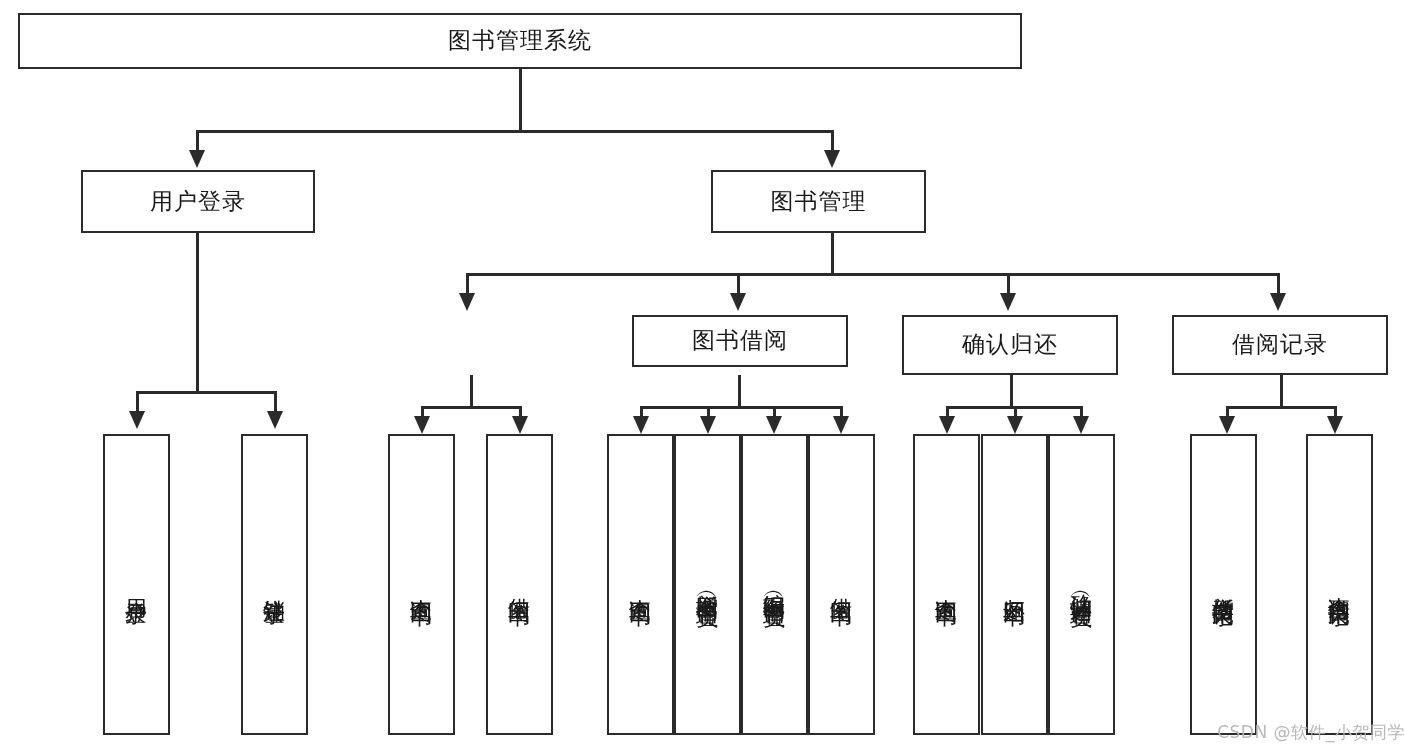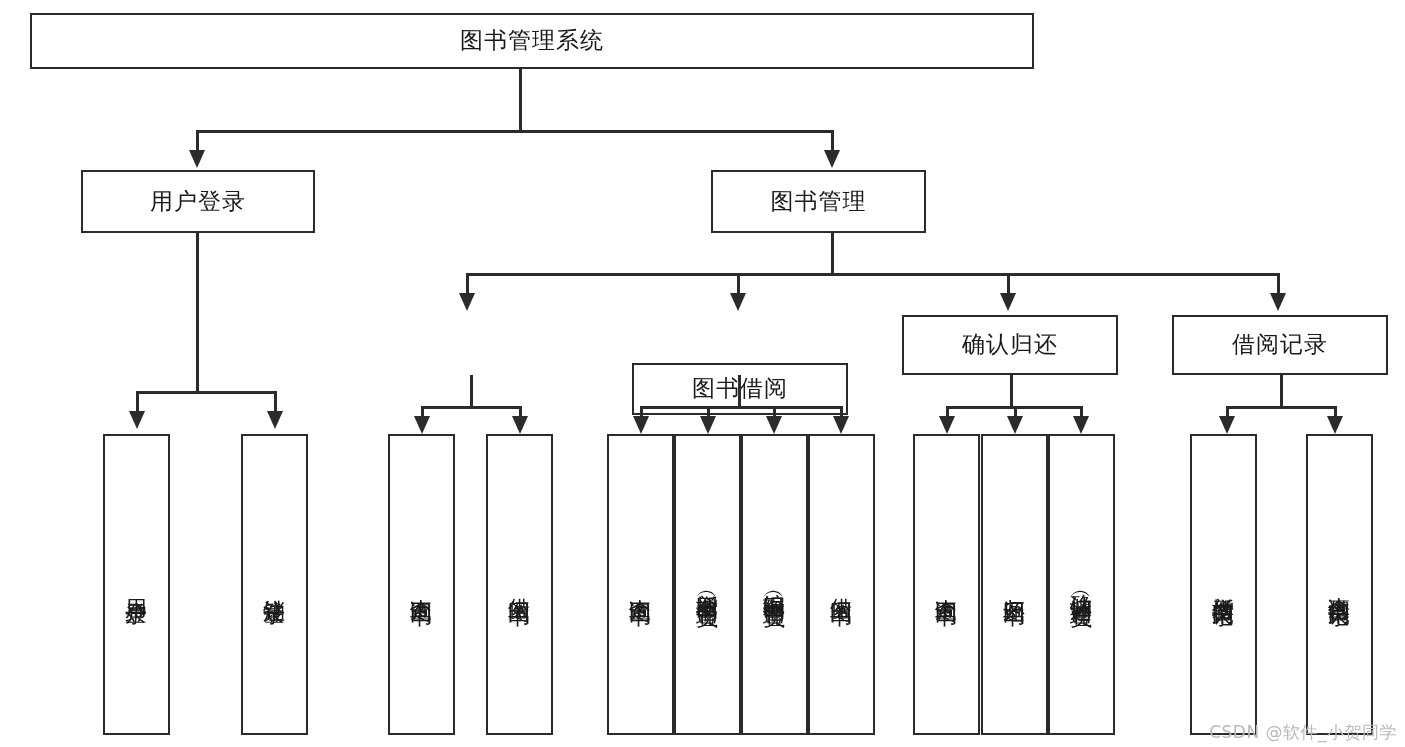--- a/index.html
+++ b/index.html
@@ -58,35 +58,35 @@
   .arrow {
     position: absolute;
     width: 0;
     height: 0;
     border-left: 8px solid transparent;
     border-right: 8px solid transparent;
     border-top: 18px solid #2b2b2b;
   }
   .watermark {
     position: absolute;
-    right: 8px;
+    right: 0;
     bottom: 3px;
     font-size: 17px;
     color: #b9b9b9;
     letter-spacing: 0.5px;
     white-space: nowrap;
     margin-top: 44px;
   }
 </style>
 </head>
 <body>
 
 <div id="canvas">
 
-  <div class="node horiz root" style="left:30px; top:13px; width:1004px; height:56px;">
+  <div class="node horiz root" style="left:18px; top:13px; width:1004px; height:56px;">
     <span>图书管理系统</span>
   </div>
 
   <div class="edge v" style="left:519px; top:69px; height:62px;"></div>
 
   <div class="edge h" style="left:196px; top:130px; width:637px;"></div>
 
   <div class="edge v" style="left:196px; top:130px; height:22px;"></div>
   <div class="arrow" style="left:189px; top:150px;"></div>
 
@@ -111,21 +111,21 @@
   <div class="edge h" style="left:466px; top:273px; width:814px;"></div>
   <div class="edge v" style="left:466px; top:273px; height:22px;"></div>
   <div class="arrow" style="left:459px; top:293px;"></div>
   <div class="edge v" style="left:737px; top:273px; height:22px;"></div>
   <div class="arrow" style="left:730px; top:293px;"></div>
   <div class="edge v" style="left:1007px; top:273px; height:22px;"></div>
   <div class="arrow" style="left:1000px; top:293px;"></div>
   <div class="edge v" style="left:1277px; top:273px; height:22px;"></div>
   <div class="arrow" style="left:1270px; top:293px;"></div>
 
-  <div class="node horiz" style="left:632px; top:315px; width:216px; height:52px;margin-top:48px;">
+  <div class="node horiz" style="left:632px; top:315px; width:216px; height:52px;">
     <span>图书借阅</span>
   </div>
   <div class="node horiz" style="left:902px; top:315px; width:216px; height:60px;">
     <span>确认归还</span>
   </div>
   <div class="node horiz" style="left:1172px; top:315px; width:216px; height:60px;">
     <span>借阅记录</span>
   </div>
 
   <div class="edge v" style="left:470px; top:375px; height:33px;"></div>

